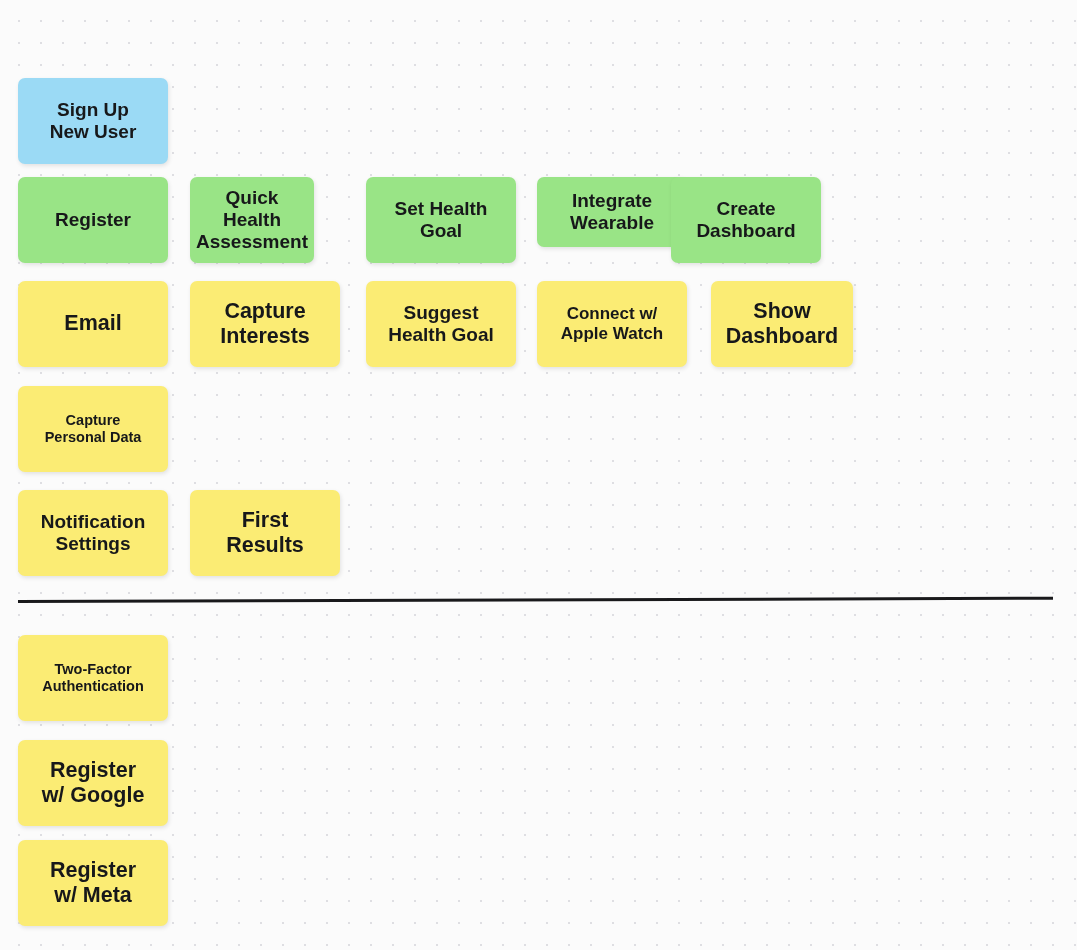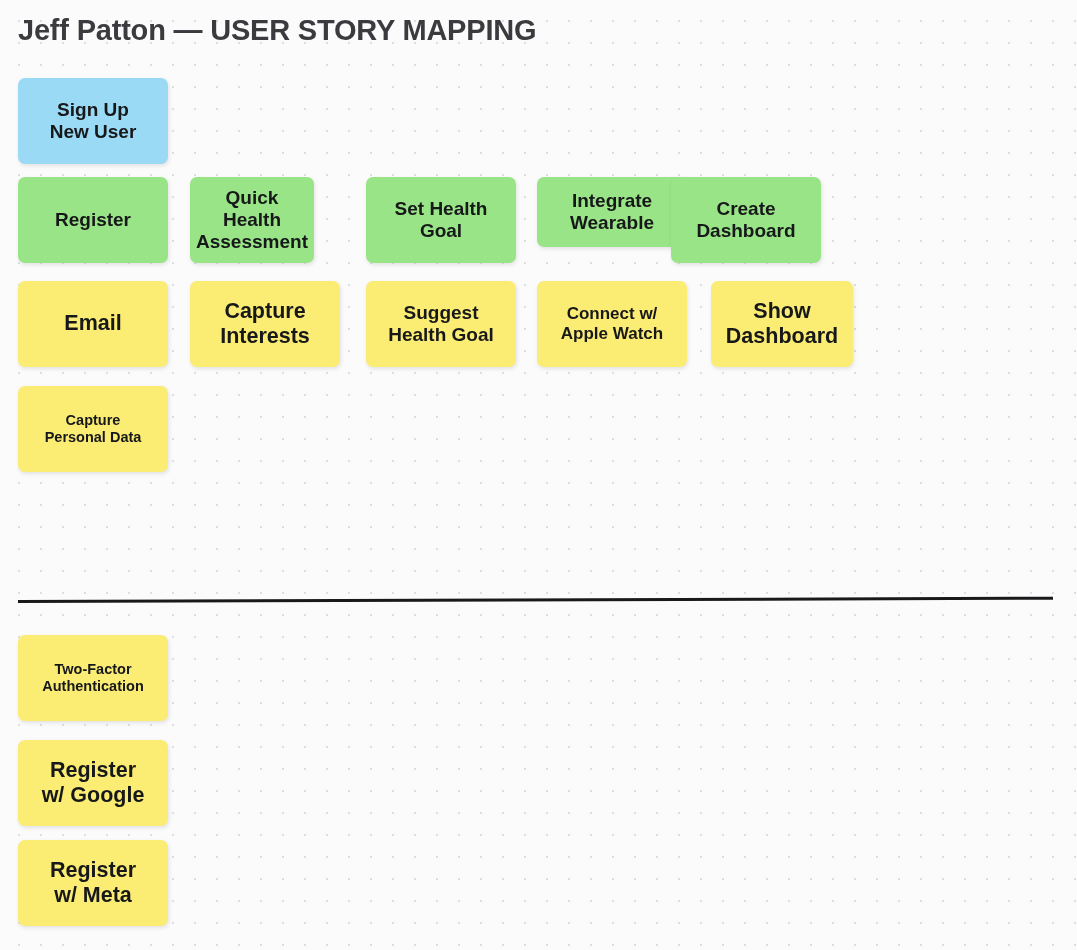--- a/index.html
+++ b/index.html
@@ -76,21 +76,20 @@
     height: 0;
     border-top: 3px solid #19191b;
     transform: rotate(-0.18deg);
     transform-origin: left center;
   }
 </style>
 </head>
 <body>
 
 <div id="board">
-  <div class="board-title">Jeff Patton — USER STORY MAPPING</div>
 
   <div class="divider"></div>
 <div class="card blue" style="left: 18px; top: 78px; width: 150px; height: 86px;">
       <span class="label fs-md">Sign Up<br>New User</span>
     </div>
     <div class="card green" style="left: 18px; top: 177px; width: 150px; height: 86px;">
       <span class="label fs-md">Register</span>
     </div>
     <div class="card green" style="left: 190px; top: 177px; width: 124px; height: 86px;">
       <span class="label fs-md">Quick Health<br>Assessment</span>
@@ -115,20 +114,26 @@
     </div>
     <div class="card yellow" style="left: 537px; top: 281px; width: 150px; height: 86px;">
       <span class="label fs-sm">Connect w/<br>Apple Watch</span>
     </div>
     <div class="card yellow" style="left: 711px; top: 281px; width: 142px; height: 86px;">
       <span class="label fs-lg">Show<br>Dashboard</span>
     </div>
     <div class="card yellow" style="left: 18px; top: 386px; width: 150px; height: 86px;">
       <span class="label fs-xs">Capture<br>Personal Data</span>
     </div>
+    <div class="card yellow" style="left: 18px; top: 490px; width: 150px; height: 86px;">
+      <span class="label fs-md">Notification<br>Settings</span>
+    </div>
+    <div class="card yellow" style="left: 190px; top: 490px; width: 150px; height: 86px;">
+      <span class="label fs-lg">First<br>Results</span>
+    </div>
     <div class="card yellow" style="left: 18px; top: 635px; width: 150px; height: 86px;">
       <span class="label fs-xs">Two-Factor<br>Authentication</span>
     </div>
     <div class="card yellow" style="left: 18px; top: 740px; width: 150px; height: 86px;">
       <span class="label fs-lg">Register<br>w/ Google</span>
     </div>
     <div class="card yellow" style="left: 18px; top: 840px; width: 150px; height: 86px;">
       <span class="label fs-lg">Register<br>w/ Meta</span>
     </div>
   </div>

